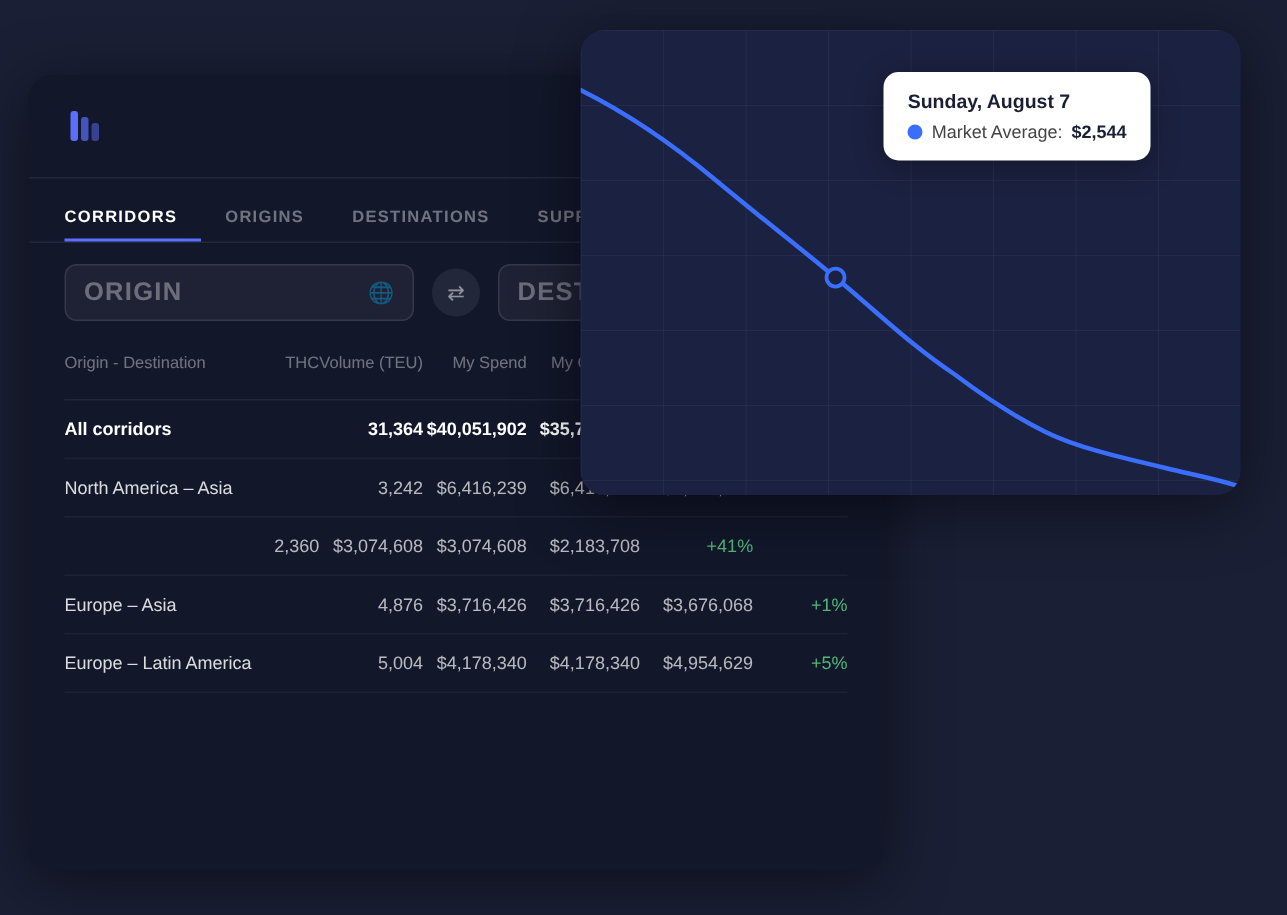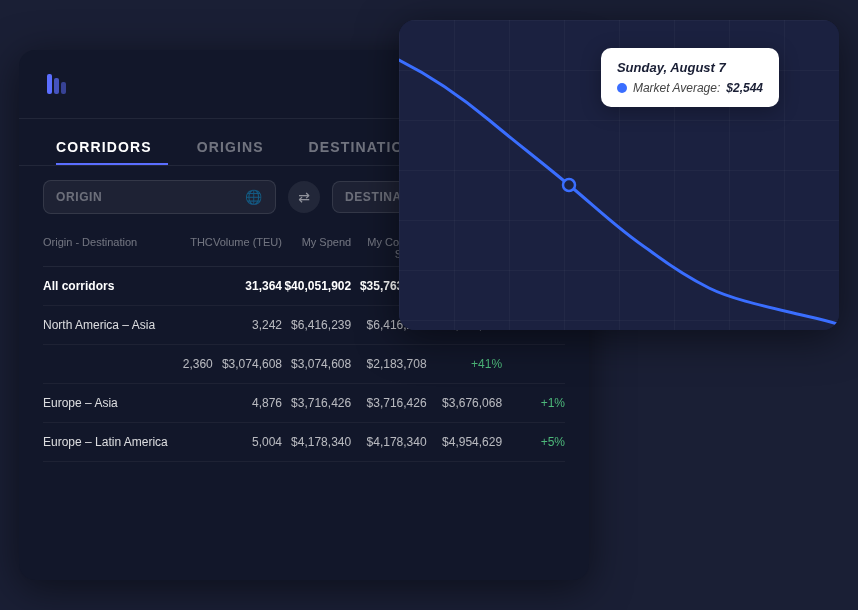--- a/index.html
+++ b/index.html
@@ -83,28 +83,27 @@
     
     .tabs-row {
       display: flex;
       gap: 0;
       padding: 0 24px;
       border-bottom: 1px solid rgba(255,255,255,0.07);
       margin-top: 8px;
     }
 
     .tab-item {
-      font-size: 14px;
+      font-size: 11px;
       font-weight: 700;
       letter-spacing: 0.08em;
       color: rgba(255,255,255,0.4);
       padding: 12px 16px 10px;
       cursor: pointer;
       position: relative;
-      margin-left: 13px;
     }
 
     .tab-item:first-child {
       padding-left: 0;
     }
 
     .tab-item.active {
       color: #fff;
     }
 
@@ -135,21 +134,21 @@
       display: flex;
       align-items: center;
       background: rgba(255,255,255,0.05);
       border: 1px solid rgba(255,255,255,0.1);
       border-radius: 8px;
       padding: 8px 12px;
       gap: 8px;
     }
 
     .filter-input span.label {
-      font-size: 12px;
+      font-size: 17px;
       color: rgba(255,255,255,0.35);
       letter-spacing: 0.05em;
       font-weight: 600;
       flex: 1;
     }
 
     .filter-icon {
       color: rgba(255,255,255,0.4);
       font-size: 14px;
     }
@@ -219,30 +218,29 @@
       color: #4db87a;
     }
 
     .td.negative {
       color: #f06060;
     }
 
     
     .chart-card {
       position: absolute;
-      right: 0;
+      right: 12px;
       top: 0;
       width: 440px;
       height: 310px;
       background: #1b2140;
       border-radius: 16px;
       overflow: hidden;
       z-index: 3;
       box-shadow: 0 8px 40px rgba(0,0,0,0.5);
-      font-style: italic;
     }
 
     .chart-bg {
       width: 100%;
       height: 100%;
       position: relative;
     }
 
     
     .chart-grid {

